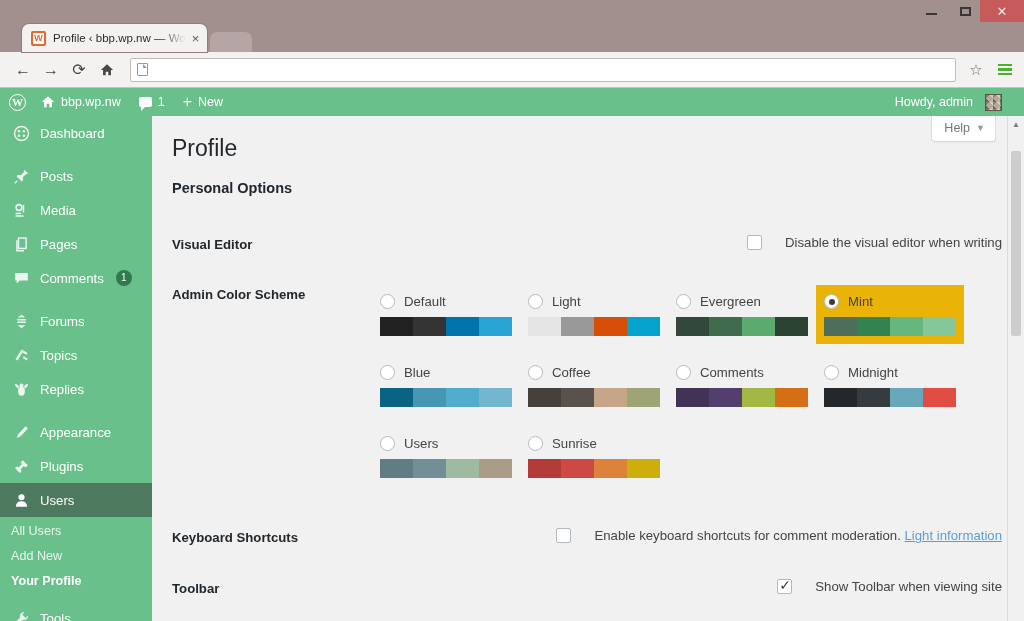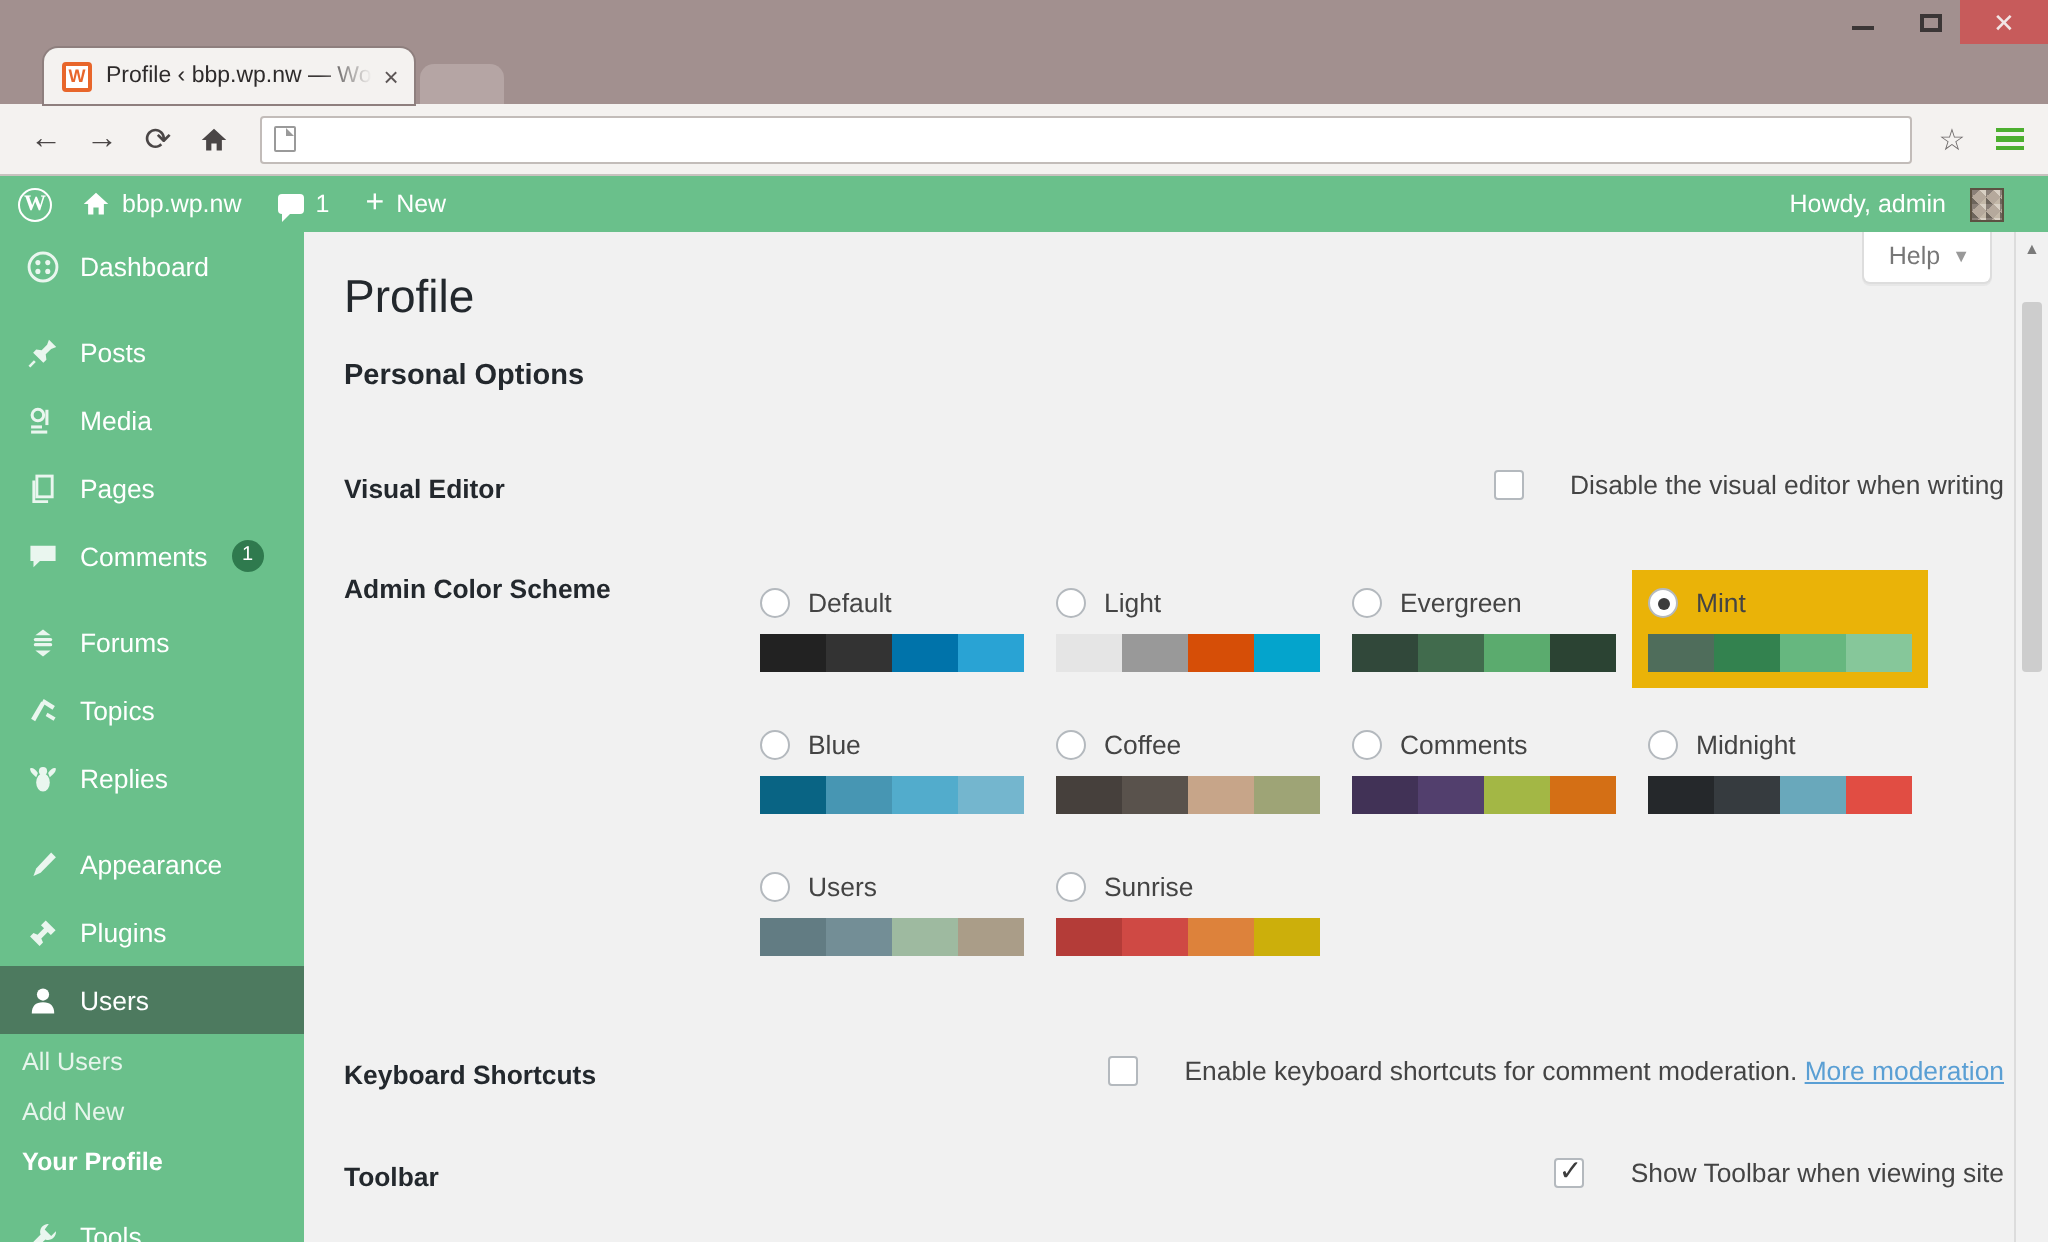--- a/index.html
+++ b/index.html
@@ -822,21 +822,21 @@
 
                   </div>
                 </td>
               </tr>
 
               <tr>
                 <th>Keyboard Shortcuts</th>
                 <td>
                   <div class="cb-row">
                     <span class="checkbox"></span>
-                    <span class="cb-label"><span>Enable keyboard shortcuts for comment moderation.</span> <a>More moderation</a></span>
+                    <span class="cb-label"><span>Enable keyboard shortcuts for comment moderation.</span> <a>Light information</a></span>
                   </div>
                 </td>
               </tr>
 
               <tr>
                 <th>Toolbar</th>
                 <td>
                   <div class="cb-row">
                     <span class="checkbox checked"></span>
                     <span class="cb-label">Show Toolbar when viewing site</span>

